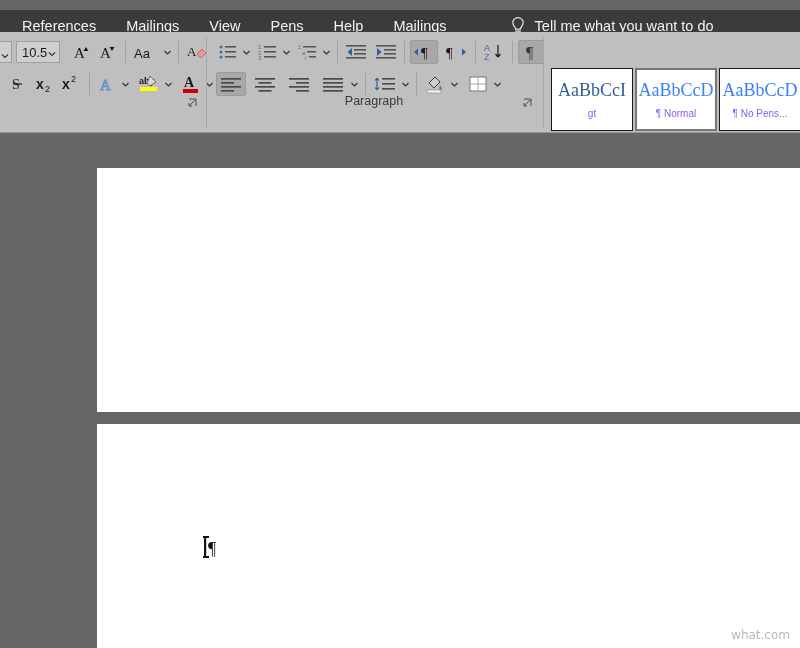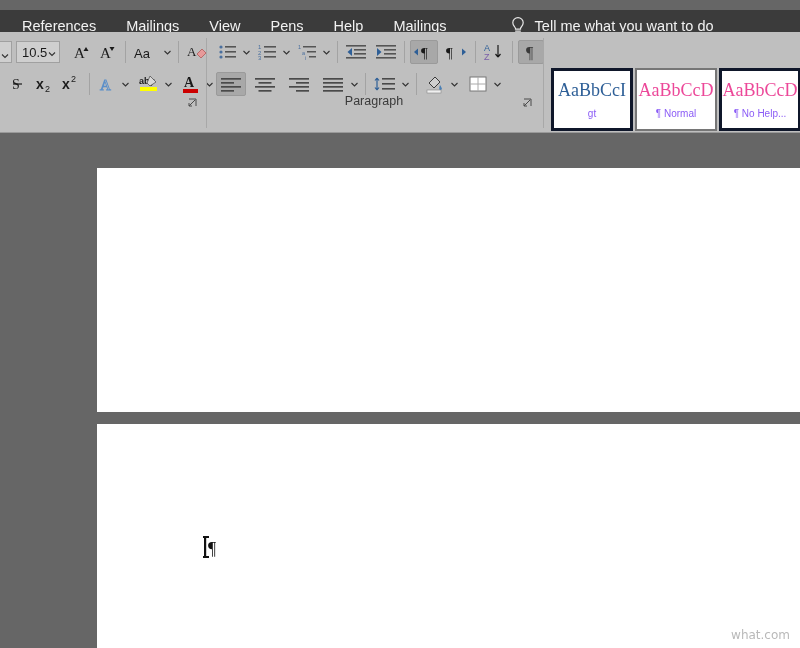--- a/index.html
+++ b/index.html
@@ -99,32 +99,32 @@
   .namebox .cv { position: absolute; right: 2px; top: 5px; }
 
   
   .styles {
     position: absolute; left: 551px; top: 36px;
     display: flex; height: 63px;
   }
   .stile {
     width: 82px; height: 63px;
     background: #ffffff;
-    border: 3px solid #0f172a;
+    border: 1px solid #0f172a;
     margin-right: 2px;
     display: flex; flex-direction: column;
     align-items: center; justify-content: center;
     overflow: hidden;
     cursor: default;
   }
   .stile.sel { border: 2px solid #767676; }
   .spreview {
     font-family: "Liberation Serif", serif;
     font-size: 18px;
-    color: #ec4899;
+    color: #3b82f6;
     white-space: nowrap;
     line-height: 1;
     margin-bottom: 10px;
   }
   .spreview.blue { color: #2e5f97; }
   .sname {
     font-size: 10px; color: #8b5cf6;
     white-space: nowrap;
     line-height: 1;
   }
@@ -498,21 +498,21 @@
       <div class="stile">
         <span class="spreview blue">AaBbCcI</span>
         <span class="sname">gt</span>
       </div>
       <div class="stile sel">
         <span class="spreview">AaBbCcD</span>
         <span class="sname">¶ Normal</span>
       </div>
       <div class="stile">
         <span class="spreview">AaBbCcD</span>
-        <span class="sname">¶ No Help...</span>
+        <span class="sname">¶ No Pens...</span>
       </div>
     </div>
 
   </div>
 
   <div class="canvas">
 
     <div class="page" id="page1"></div>
     <div class="page" id="page2">
 

